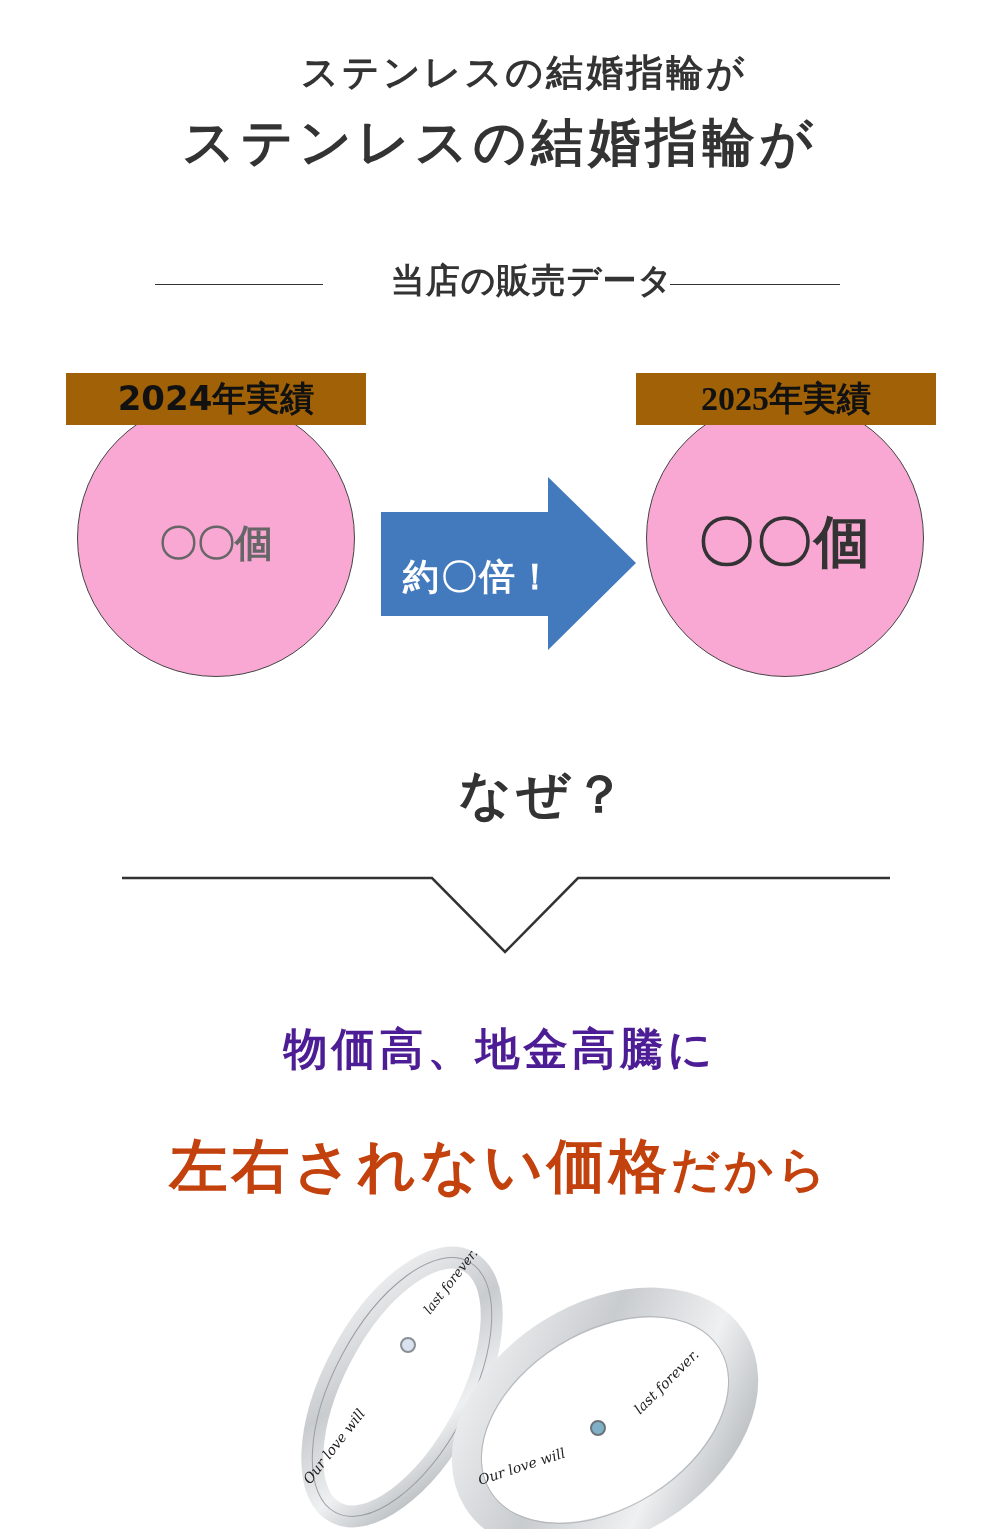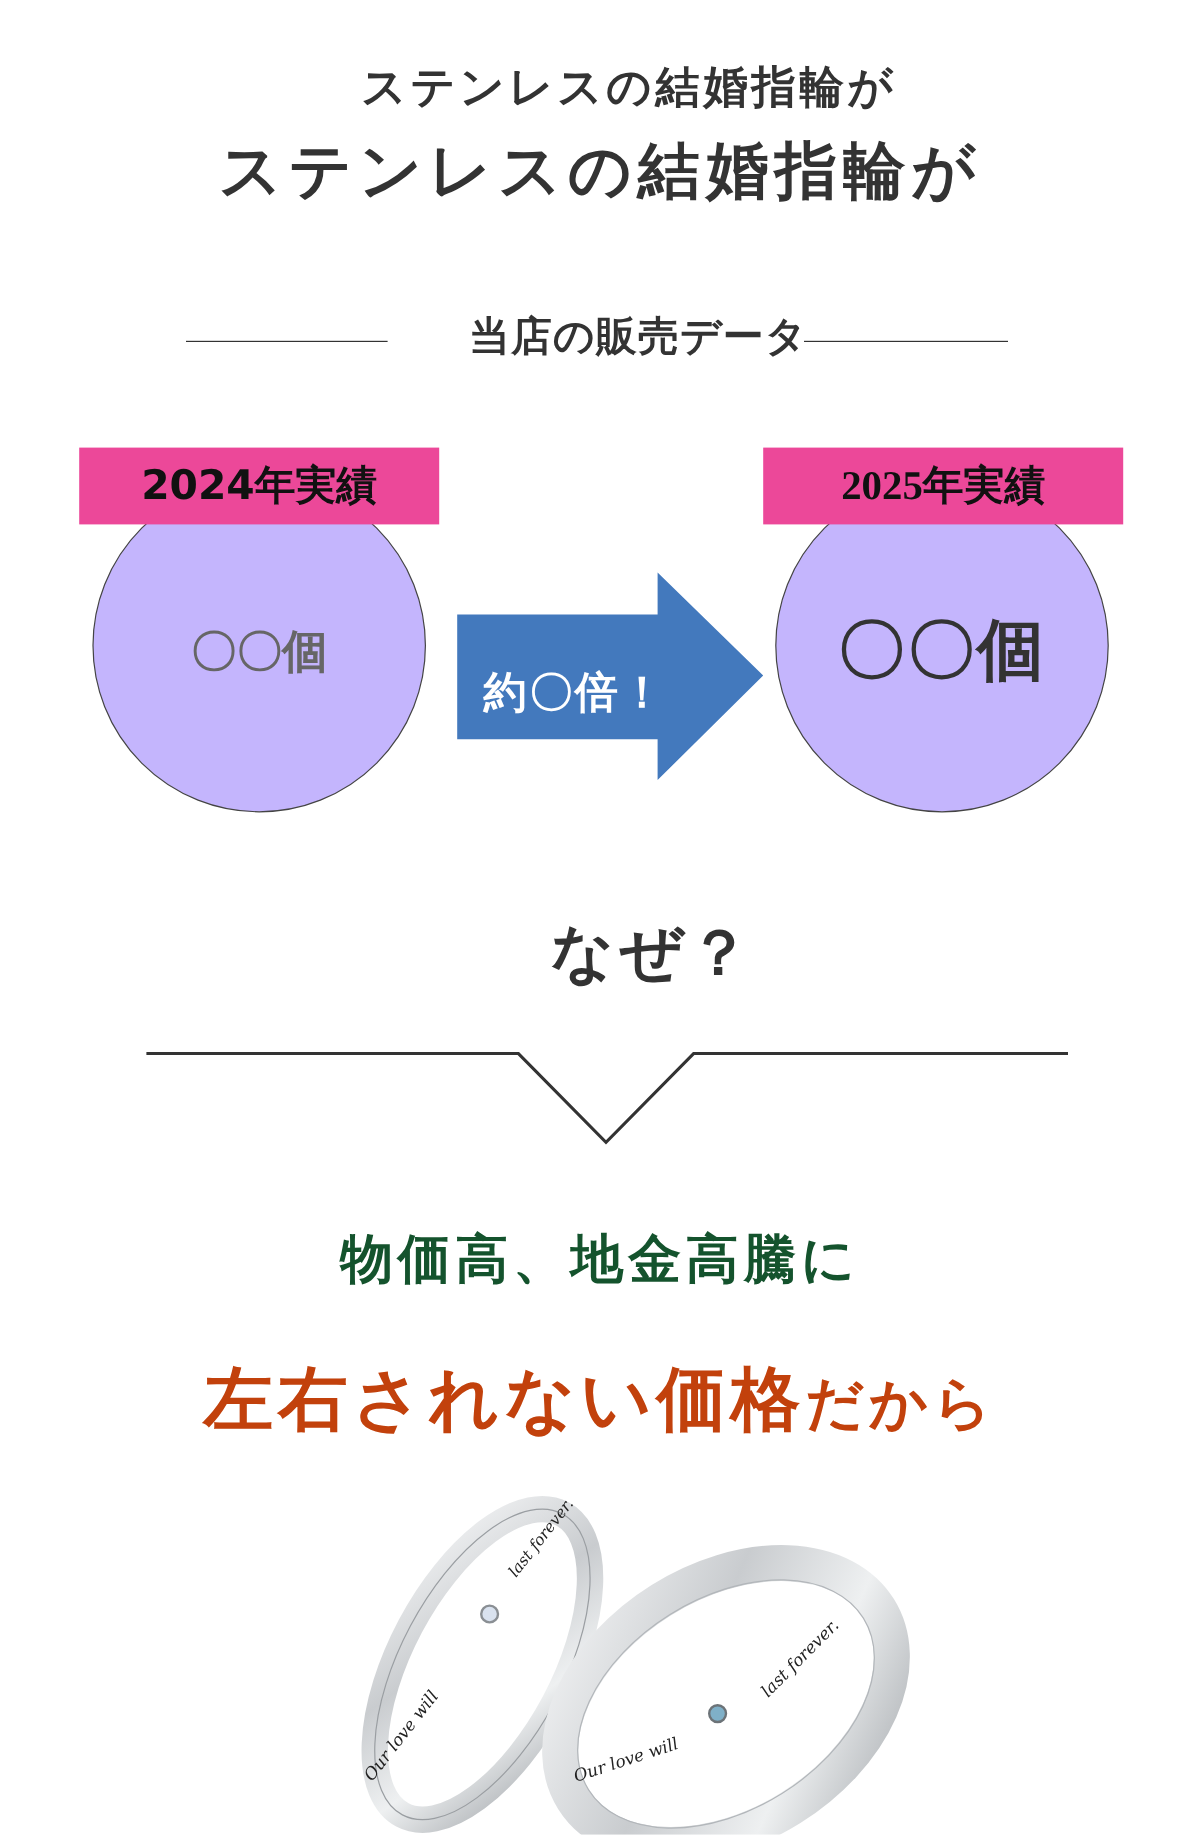--- a/index.html
+++ b/index.html
@@ -4,33 +4,33 @@
 <style>
   html, body { margin:0; padding:0; background:#ffffff; }
   body { width:1000px; height:1529px; position:relative; overflow:hidden;
          font-family:"DejaVu Sans", "Liberation Sans", sans-serif; color:#333333; }
   .abs { position:absolute; }
   .center-text { left:0; width:1000px; text-align:center; white-space:nowrap; }
   .title1 { top:48px; font-size:37px; font-weight:bold; letter-spacing:3px; color:#333;padding-left:24px; }
   .title2 { top:108px; font-size:52px; font-weight:bold; letter-spacing:5px; color:#333; }
   .section-line { height:1px; background:#333; top:284px; }
   .section-label { top:258px; font-size:34px; font-weight:bold; color:#333; letter-spacing:1px;padding-left:32px; }
-  .year-box { background:#ec4899; height:64px; top:373px; width:300px;
+  .year-box { background:#a16207; height:52px; top:373px; width:300px;
               display:flex; align-items:center; justify-content:center;
               font-size:34px; font-weight:bold; color:#111; z-index:2; }
   .circle { border:1.5px solid #444; border-radius:50%; width:276px; height:276px; top:399px;
-            display:flex; align-items:center; justify-content:center; background:#c4b5fd; z-index:1; }
+            display:flex; align-items:center; justify-content:center; background:#f9a8d4; z-index:1; }
   .count-small { font-size:38px; font-weight:bold; color:#666; margin-top:10px; }
   .count-large { font-size:56px; font-weight:bold; color:#333; margin-top:10px; letter-spacing:2px; }
   .arrow { left:380px; top:476px; width:258px; height:175px; }
   .arrow-label { left:380px; top:532px; width:175px; text-align:right;
                  font-size:36px; font-weight:bold; color:#fff; letter-spacing:2px;margin-top:21px; }
   .why { top:760px; font-size:52px; font-weight:bold; color:#333; letter-spacing:4px;margin-left:44px; }
   .divider { left:120px; top:870px; width:772px; height:90px; }
-  .reason1 { top:1020px; font-size:44px; font-weight:bold; color:#14532d; letter-spacing:4px; }
+  .reason1 { top:1020px; font-size:44px; font-weight:bold; color:#4c1d95; letter-spacing:4px; }
   .reason2 { top:1128px; font-size:58px; font-weight:bold; color:#c2410c; letter-spacing:4px; }
   .reason2 .small { font-size:48px; }
   .rings { left:290px; top:1245px; width:470px; height:284px; }
 </style>
 </head>
 <body>
 
 <div class="abs center-text title1">ステンレスの結婚指輪が</div>
 <div class="abs center-text title2">ステンレスの結婚指輪が</div>
 

